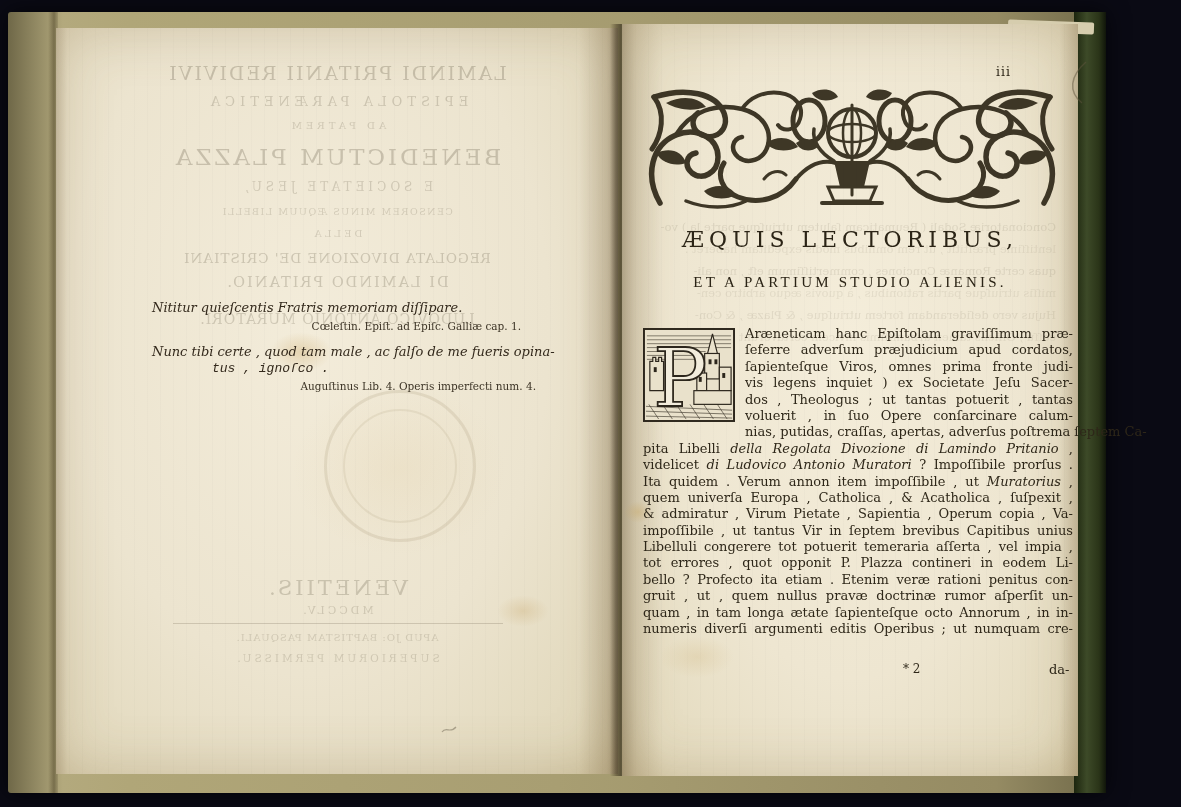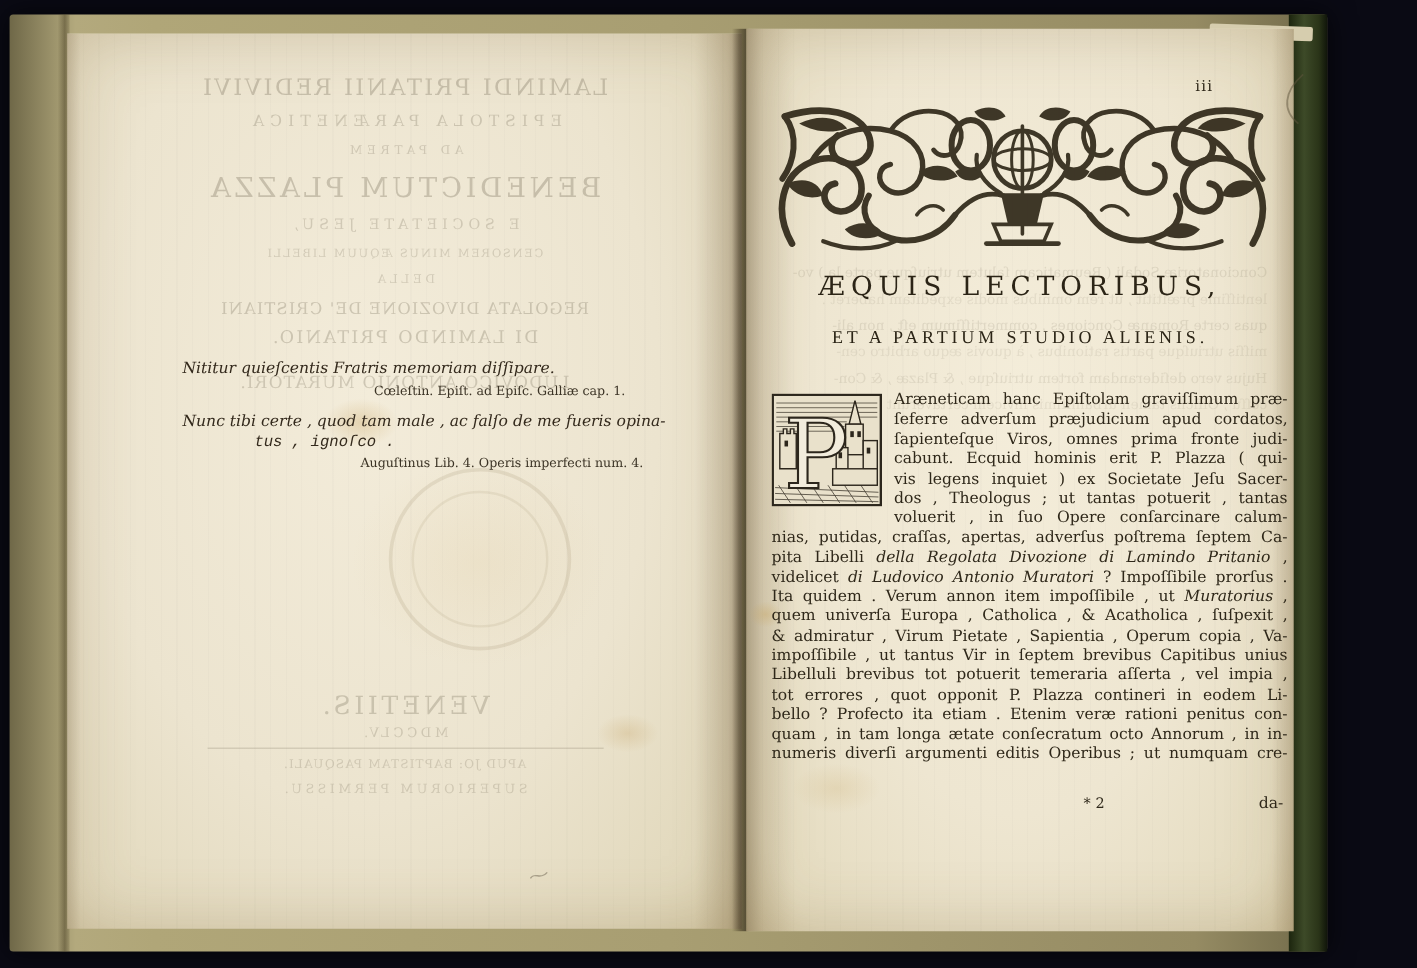--- a/index.html
+++ b/index.html
@@ -191,35 +191,35 @@
             <line x1="48" y1="78" x2="58" y2="93"></line>
           <line x1="62" y1="78" x2="72" y2="93"></line>
             <line x1="76" y1="78" x2="86" y2="93"></line>
         </g>
         <text x="38" y="80" text-anchor="middle" font-family="DejaVu Serif, serif" font-size="82" fill="#f2ecdc" stroke="#2c261c" stroke-width="1.8">P</text>
       </svg>
 
     <div class="body-line"><span>Aræneticam hanc Epiſtolam graviſſimum præ-</span></div>
         <div class="body-line"><span>ſeferre adverſum præjudicium apud cordatos,</span></div>
         <div class="body-line"><span>ſapienteſque Viros, omnes prima fronte judi-</span></div>
-        <div class="body-line"><span>cabunt. Ecquid hominis erit P. Plazza ( qui-</span></div>
         <div class="body-line"><span>vis legens inquiet ) ex Societate Jeſu Sacer-</span></div>
         <div class="body-line"><span>dos , Theologus ; ut tantas potuerit , tantas</span></div>
         <div class="body-line"><span>voluerit , in ſuo Opere conſarcinare calum-</span></div>
         <div class="body-line"><span>nias, putidas, craſſas, apertas, adverſus poſtrema ſeptem Ca-</span></div>
         <div class="body-line"><span>pita Libelli </span><span class="it">della Regolata Divozione di Lamindo Pritanio</span><span> ,</span></div>
         <div class="body-line"><span>videlicet </span><span class="it">di Ludovico Antonio Muratori</span><span> ? Impoſſibile prorſus .</span></div>
         <div class="body-line"><span>Ita quidem . Verum annon item impoſſibile , ut </span><span class="it">Muratorius</span><span> ,</span></div>
         <div class="body-line"><span>quem univerſa Europa , Catholica , &amp; Acatholica , ſuſpexit ,</span></div>
         <div class="body-line"><span>&amp; admiratur , Virum Pietate , Sapientia , Operum copia , Va-</span></div>
         <div class="body-line"><span>impoſſibile , ut tantus Vir in ſeptem brevibus Capitibus unius</span></div>
-        <div class="body-line"><span>Libelluli brevibus tot potuerit temeraria aſſerta , vel impia ,</span></div>
+        <div class="body-line"><span>Libelluli congerere tot potuerit temeraria aſſerta , vel impia ,</span></div>
         <div class="body-line"><span>tot errores , quot opponit P. Plazza contineri in eodem Li-</span></div>
         <div class="body-line"><span>bello ? Profecto ita etiam . Etenim veræ rationi penitus con-</span></div>
-        <div class="body-line"><span>quam , in tam longa ætate conſecratum octo Annorum , in in-</span></div>
+        <div class="body-line"><span>gruit , ut , quem nullus pravæ doctrinæ rumor aſperſit un-</span></div>
+        <div class="body-line"><span>quam , in tam longa ætate ſapienteſque octo Annorum , in in-</span></div>
         <div class="body-line"><span>numeris diverſi argumenti editis Operibus ; ut numquam cre-</span></div>
       </div>
 
     <div class="sig-row" style="position:absolute;left:21px;top:636px;width:430px;">
       <span class="sig">* 2</span>
       <span class="catch">da-</span>
     </div>
   </div>
 
   <svg class="pen-mark" width="26" height="52" viewBox="0 0 26 52">

